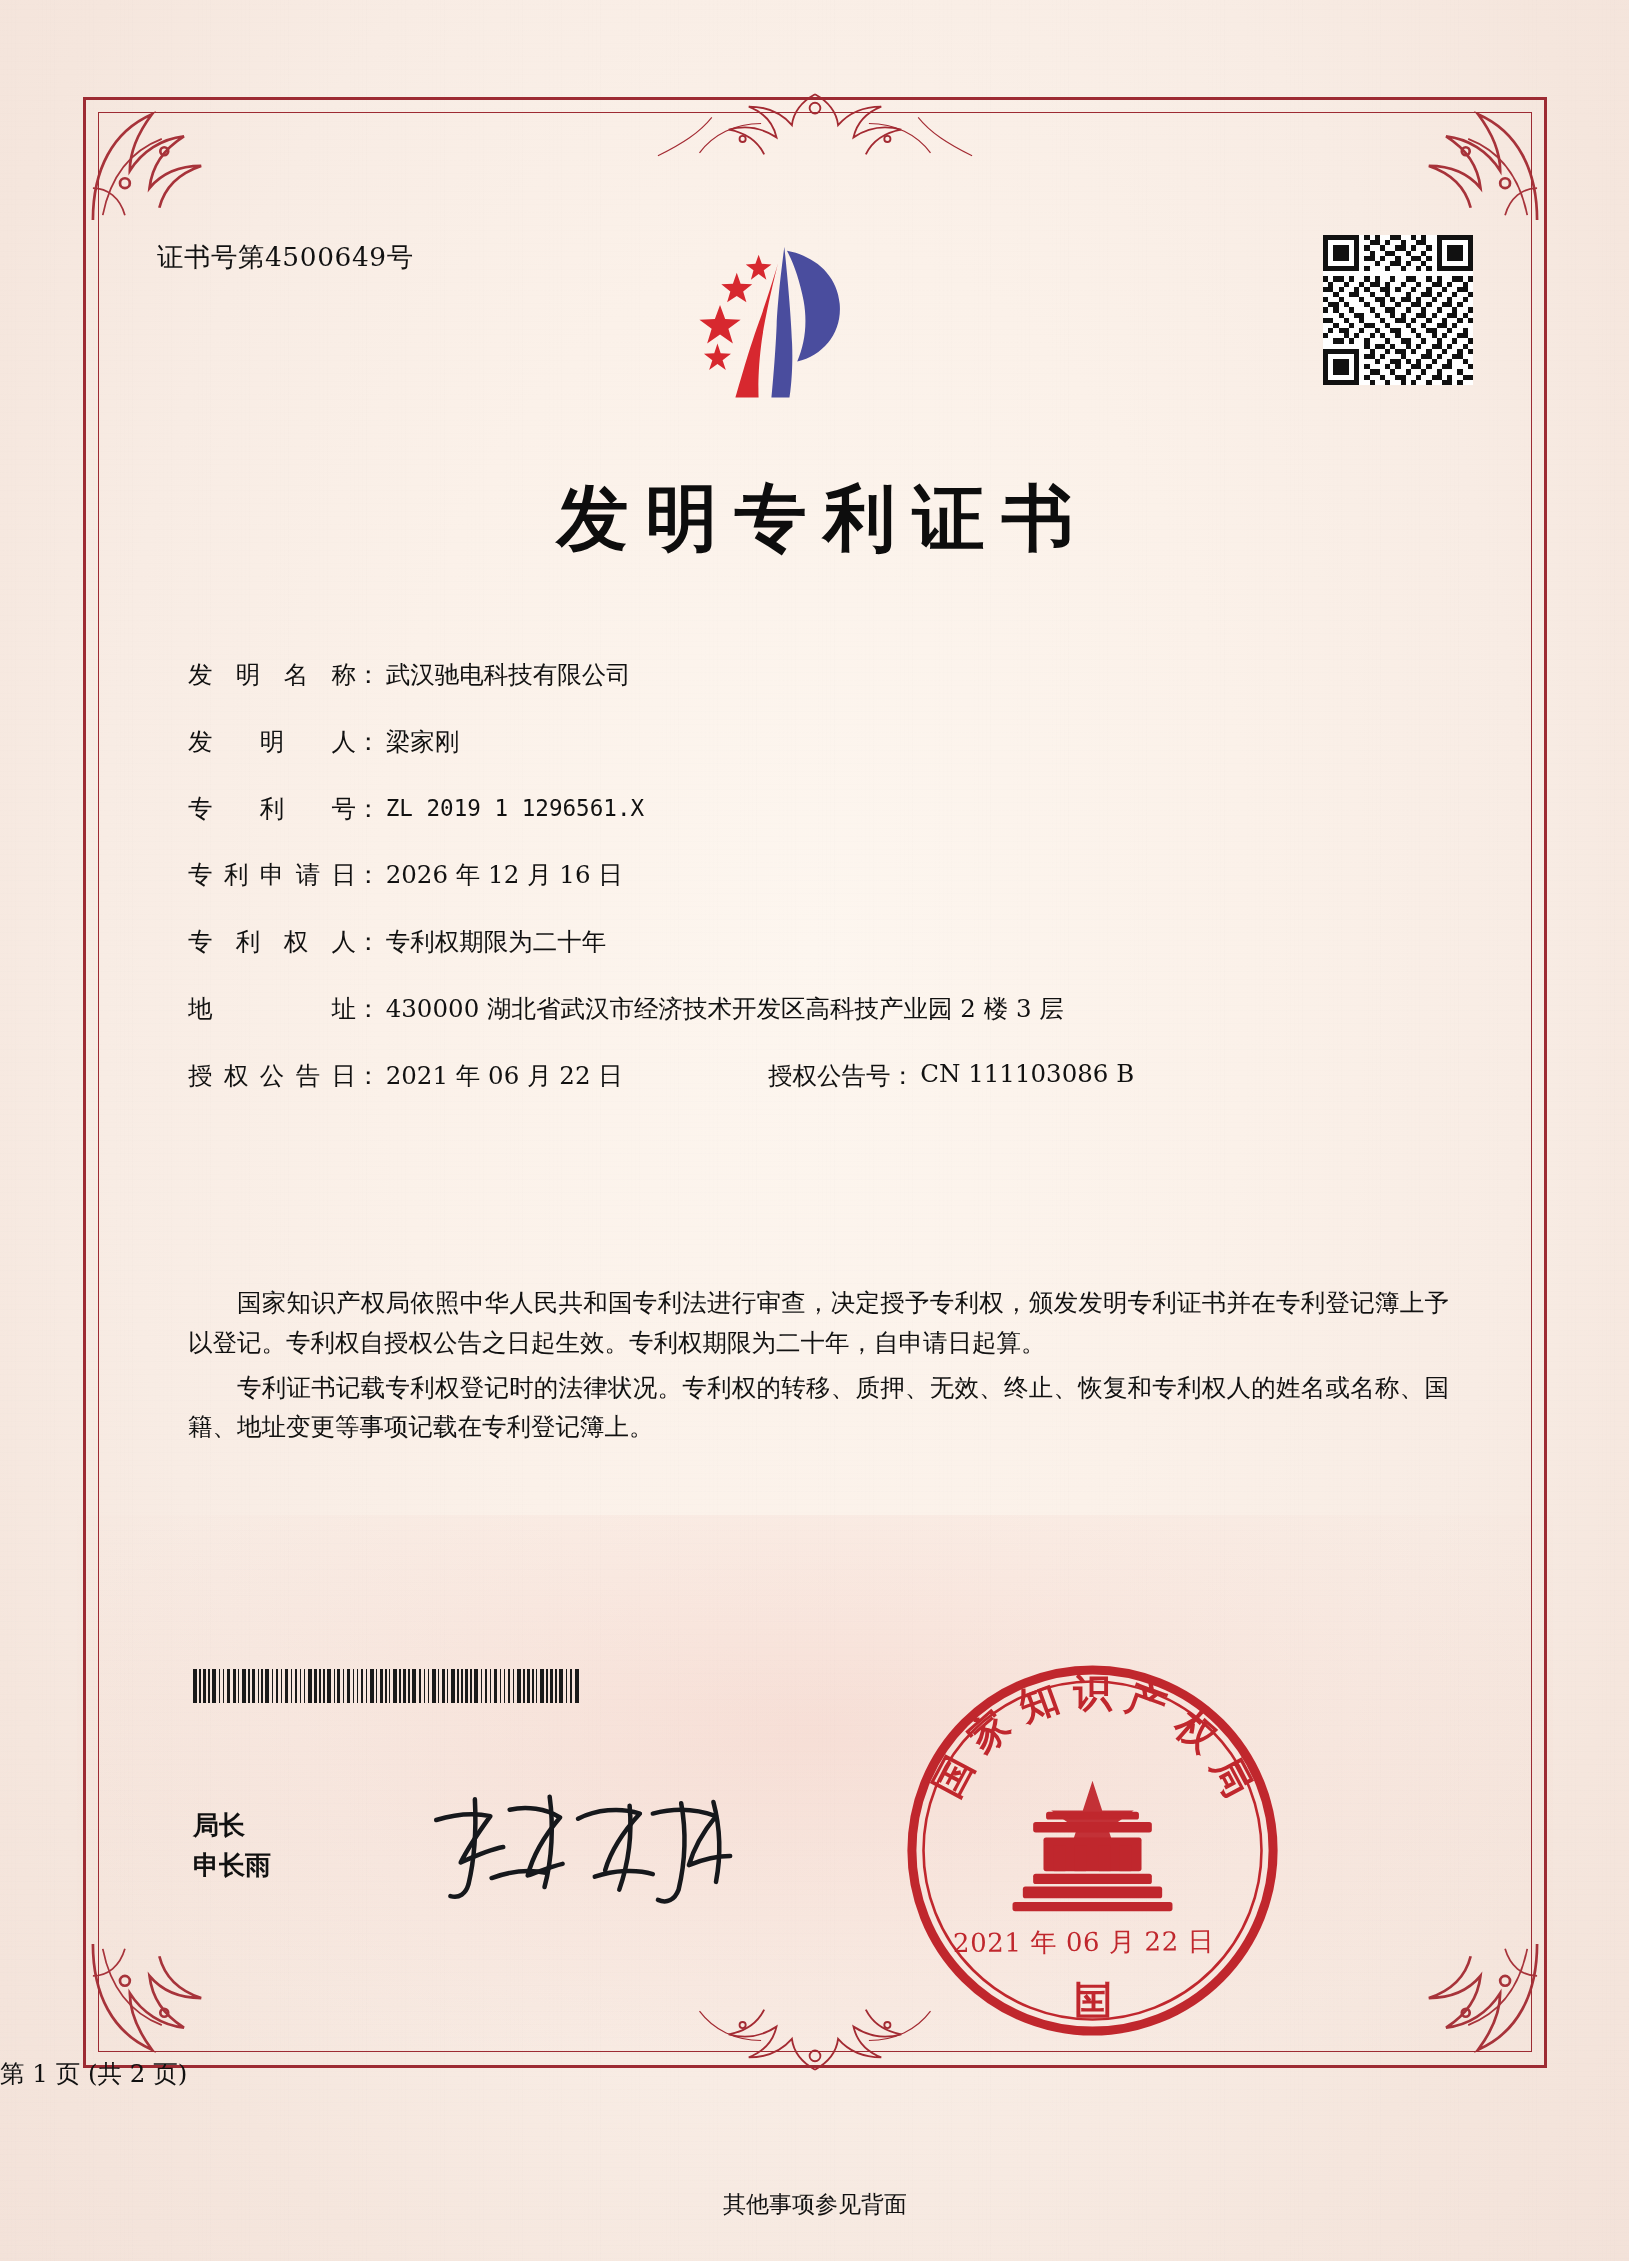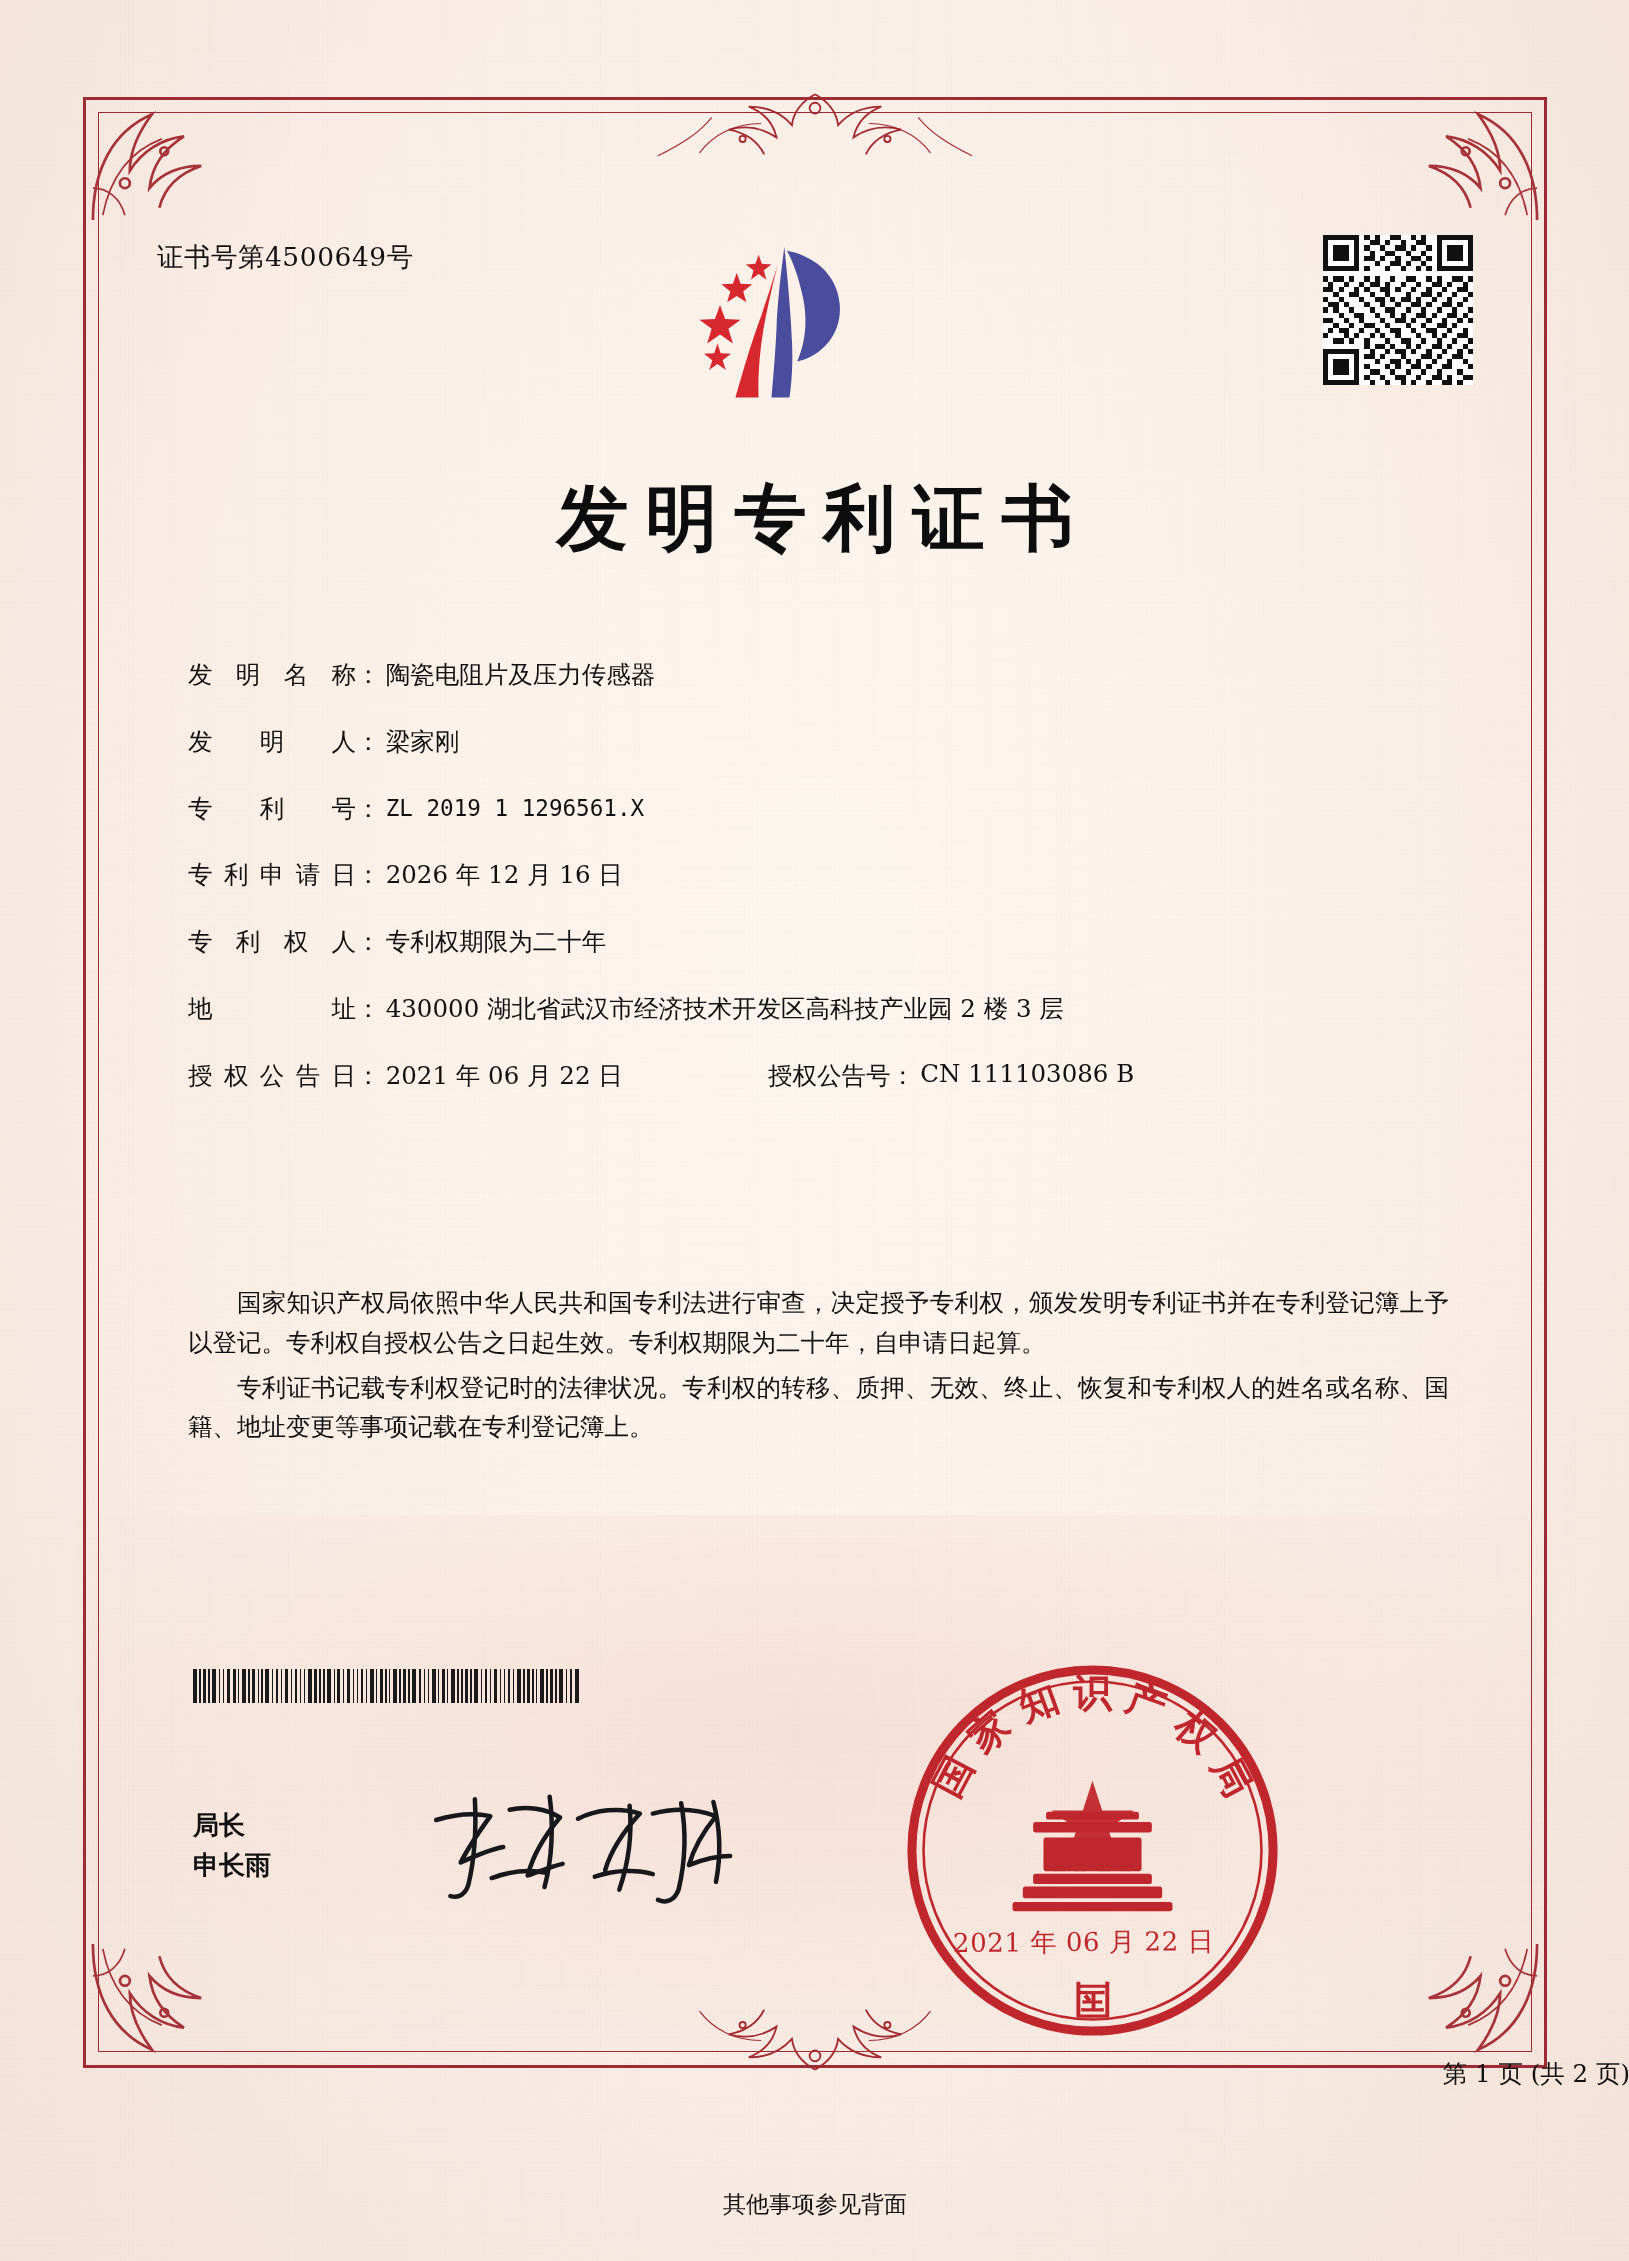--- a/index.html
+++ b/index.html
@@ -221,21 +221,21 @@
     color: #c0272d;
     letter-spacing: 0.6px;
     white-space: nowrap;
     transform: rotate(-0.4deg);
   }
 
   
   .page-no {
     position: absolute;
     left: 0; right: 0; top: 2057px;
-    text-align: right;
+    text-align: left;
     font-family: "DejaVu Serif", serif;
     font-size: 24.5px;
     color: #111;
   }
   .back-note {
     position: absolute;
     left: 0; right: 0; top: 2189px;
     text-align: center;
     font-family: "DejaVu Serif", serif;
     font-size: 23px;
@@ -570,21 +570,21 @@
   <div class="fields">
 
     <div class="field">
       <span class="f-label">
           <span>发</span>
           <span>明</span>
           <span>名</span>
           <span>称</span>
         </span>
       <span class="f-colon">：</span>
-      <span class="f-value">陶瓷电阻片及压力传感器</span>
+      <span class="f-value">武汉驰电科技有限公司</span>
     </div>
 
     <div class="field">
       <span class="f-label">
           <span>发</span>
           <span>明</span>
           <span>人</span>
         </span>
       <span class="f-colon">：</span>
       <span class="f-value">梁家刚</span>

